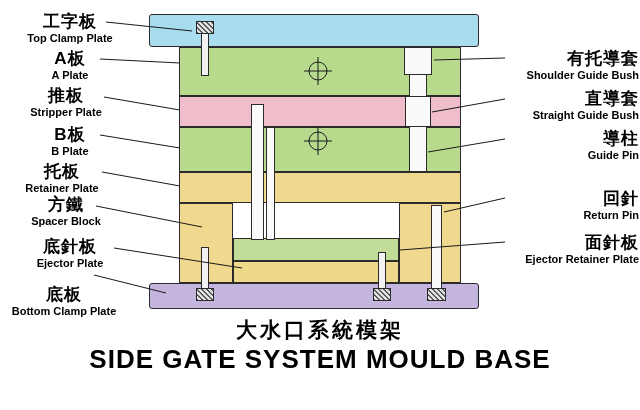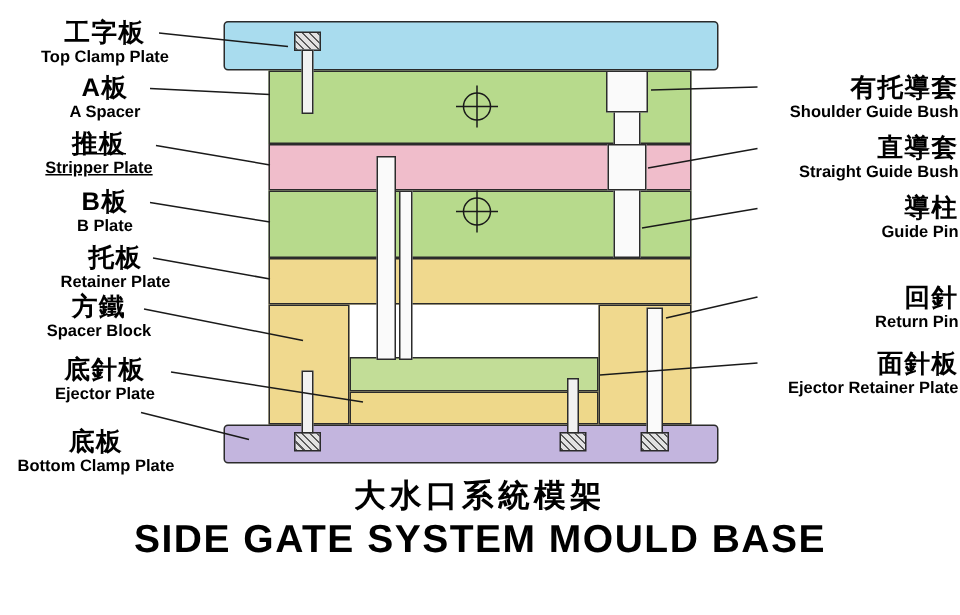--- a/index.html
+++ b/index.html
@@ -86,31 +86,31 @@
       <line x1="318" y1="127" x2="318" y2="155"></line>
     </g>
   </svg>
 
   <div class="label" style="left:20px; top:12px; width:100px;">
     <div class="cn">工字板</div>
     <div class="en">Top Clamp Plate</div>
   </div>
   <div class="label" style="left:30px; top:49px; width:80px;">
     <div class="cn">A板</div>
-    <div class="en">A Spacer</div>
+    <div class="en">A Plate</div>
   </div>
-  <div class="label" style="left:16px; top:86px; width:100px;text-decoration:underline;">
+  <div class="label" style="left:16px; top:86px; width:100px;">
     <div class="cn">推板</div>
     <div class="en">Stripper Plate</div>
   </div>
   <div class="label" style="left:30px; top:125px; width:80px;">
     <div class="cn">B板</div>
     <div class="en">B Plate</div>
   </div>
-  <div class="label" style="left:27px; top:162px; width:100px;">
+  <div class="label" style="left:12px; top:162px; width:100px;">
     <div class="cn">托板</div>
     <div class="en">Retainer Plate</div>
   </div>
   <div class="label" style="left:16px; top:195px; width:100px;">
     <div class="cn">方鐵</div>
     <div class="en">Spacer Block</div>
   </div>
   <div class="label" style="left:20px; top:237px; width:100px;">
     <div class="cn">底針板</div>
     <div class="en">Ejector Plate</div>

